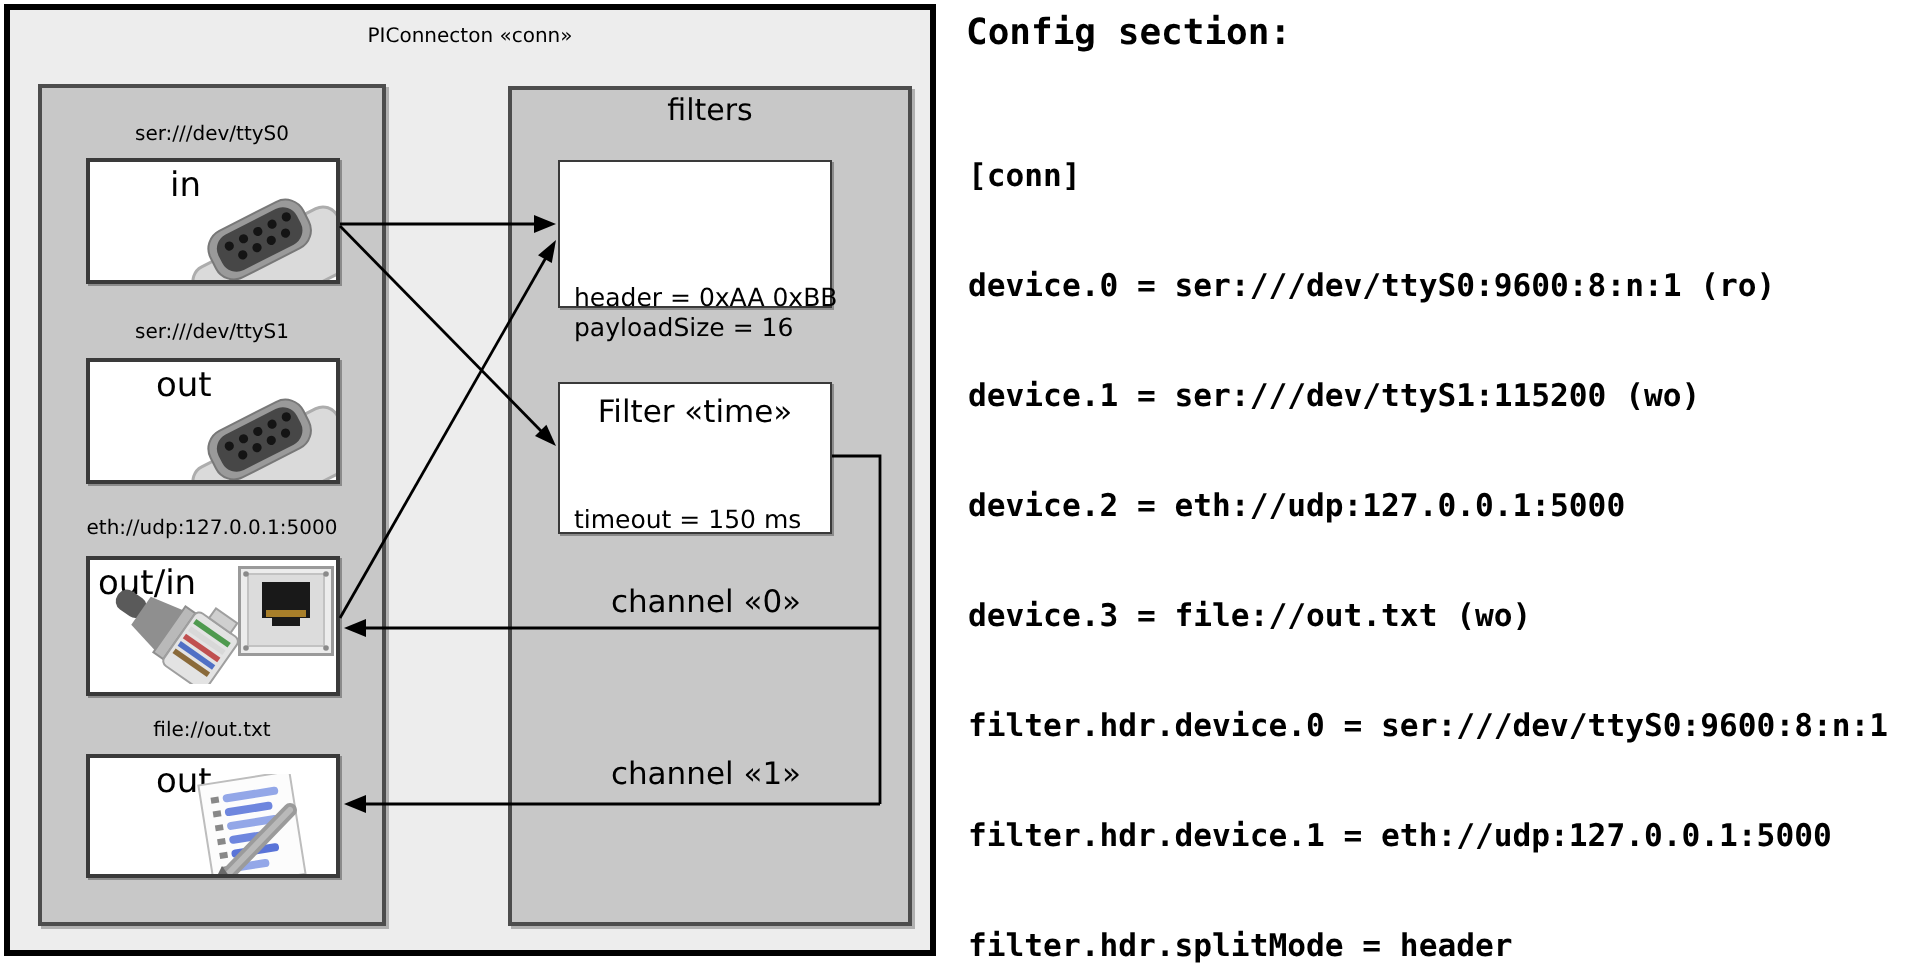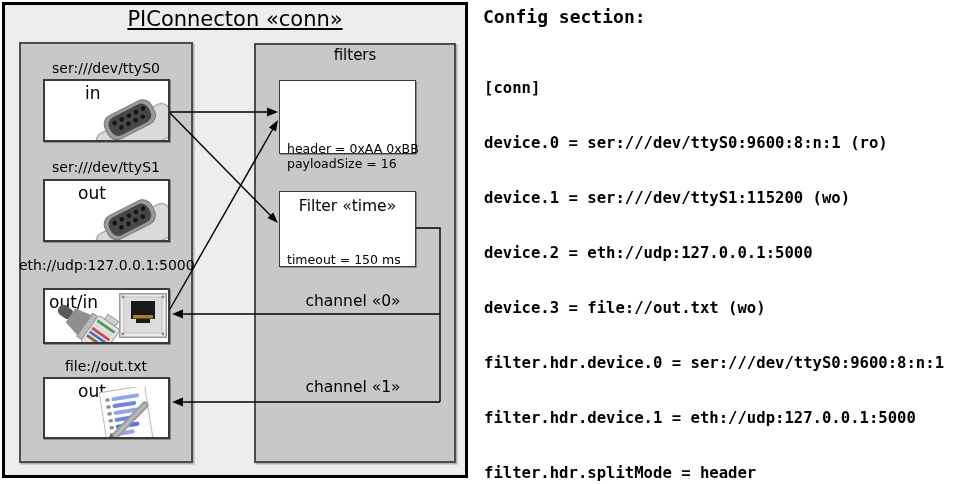--- a/index.html
+++ b/index.html
@@ -1,29 +1,29 @@
 <!DOCTYPE html>
 <html><head>
 <meta charset="utf-8">
 <style>
   html,body{margin:0;padding:0;width:964px;height:484px;background:#ffffff;overflow:hidden;}
   body{position:relative;font-family:"DejaVu Sans",sans-serif;color:#000;}
   .abs{position:absolute;}
   
   .outer-box{left:2px;top:2px;width:466px;height:476px;box-sizing:border-box;
              border:3px solid #000;background:#ededed;}
-  .diagram-title{left:2px;top:9px;width:466px;text-align:center;font-size:21px;line-height:20px;text-decoration:underline;}
+  .diagram-title{left:2px;top:9px;width:466px;text-align:center;font-size:10px;line-height:20px;}
   
   .panel{box-sizing:border-box;background:#c8c8c8;border:2px solid #4d4d4d;
          box-shadow:1.5px 1.5px 0 rgba(0,0,0,0.25);}
   .devices-panel{left:19px;top:42px;width:174px;height:421px;}
   .filters-panel{left:254px;top:43px;width:202px;height:420px;}
   .panel-title{left:254px;top:45px;width:202px;text-align:center;font-size:15px;line-height:20px;}
   
-  .dev-label{left:19px;width:174px;text-align:center;font-size:14px;line-height:18px;}
+  .dev-label{left:19px;width:174px;text-align:center;font-size:10px;line-height:18px;}
   .dev-box{left:43px;width:127px;box-sizing:border-box;background:#fff;border:2px solid #3a3a3a;
            overflow:hidden;box-shadow:1px 1px 0 rgba(0,0,0,0.3);}
   .port{position:absolute;top:1px;font-size:17px;line-height:22px;}
   
   .filter-box{left:279px;width:137px;box-sizing:border-box;background:#fff;border:1.5px solid #3a3a3a;
               box-shadow:1px 1px 0 rgba(0,0,0,0.3);}
   .filter-title{margin-top:4px;text-align:center;font-size:15.5px;line-height:20px;}
   .filter-props{position:absolute;left:7px;top:33px;font-size:12.5px;line-height:15px;white-space:nowrap;margin-top:27px;}
   
   .channel-label{left:278px;width:150px;text-align:center;font-size:15.5px;line-height:20px;}
@@ -86,21 +86,21 @@
       <circle cx="35" cy="28" r="2.3" fill="#141414"></circle>
         <circle cx="43" cy="28" r="2.3" fill="#141414"></circle>
         <circle cx="51" cy="28" r="2.3" fill="#141414"></circle>
         <circle cx="59" cy="28" r="2.3" fill="#141414"></circle>
       <circle cx="14" cy="46" r="2.6" fill="#6f6f6f"></circle>
     </g>
   </svg>
 </div>
 
 <div class="abs dev-label" style="top:256px">eth://udp:127.0.0.1:5000</div>
-<div class="abs dev-box" style="top:288px;height:56px">
+<div class="abs dev-box" style="top:278px;height:70px">
   <span class="port" style="left:4px">out/in</span>
   <svg class="icon" style="left:74px;top:3px" width="48" height="45" viewBox="0 0 48 45">
     <rect x="0.75" y="0.75" width="46.5" height="43.5" fill="#ececec" stroke="#9a9a9a" stroke-width="1.5"></rect>
     <rect x="5" y="4" width="38" height="36" fill="#dcdcdc" stroke="#c2c2c2"></rect>
     <path d="M12 8 h24 v18 h-5 v4 h-14 v-4 h-5 z" fill="#191919"></path>
     <rect x="14" y="22" width="20" height="3.5" fill="#a87f2a"></rect>
     <circle cx="4" cy="4" r="1.4" fill="#8a8a8a"></circle>
       <circle cx="44" cy="4" r="1.4" fill="#8a8a8a"></circle>
     <circle cx="4" cy="41" r="1.4" fill="#8a8a8a"></circle>
       <circle cx="44" cy="41" r="1.4" fill="#8a8a8a"></circle>

